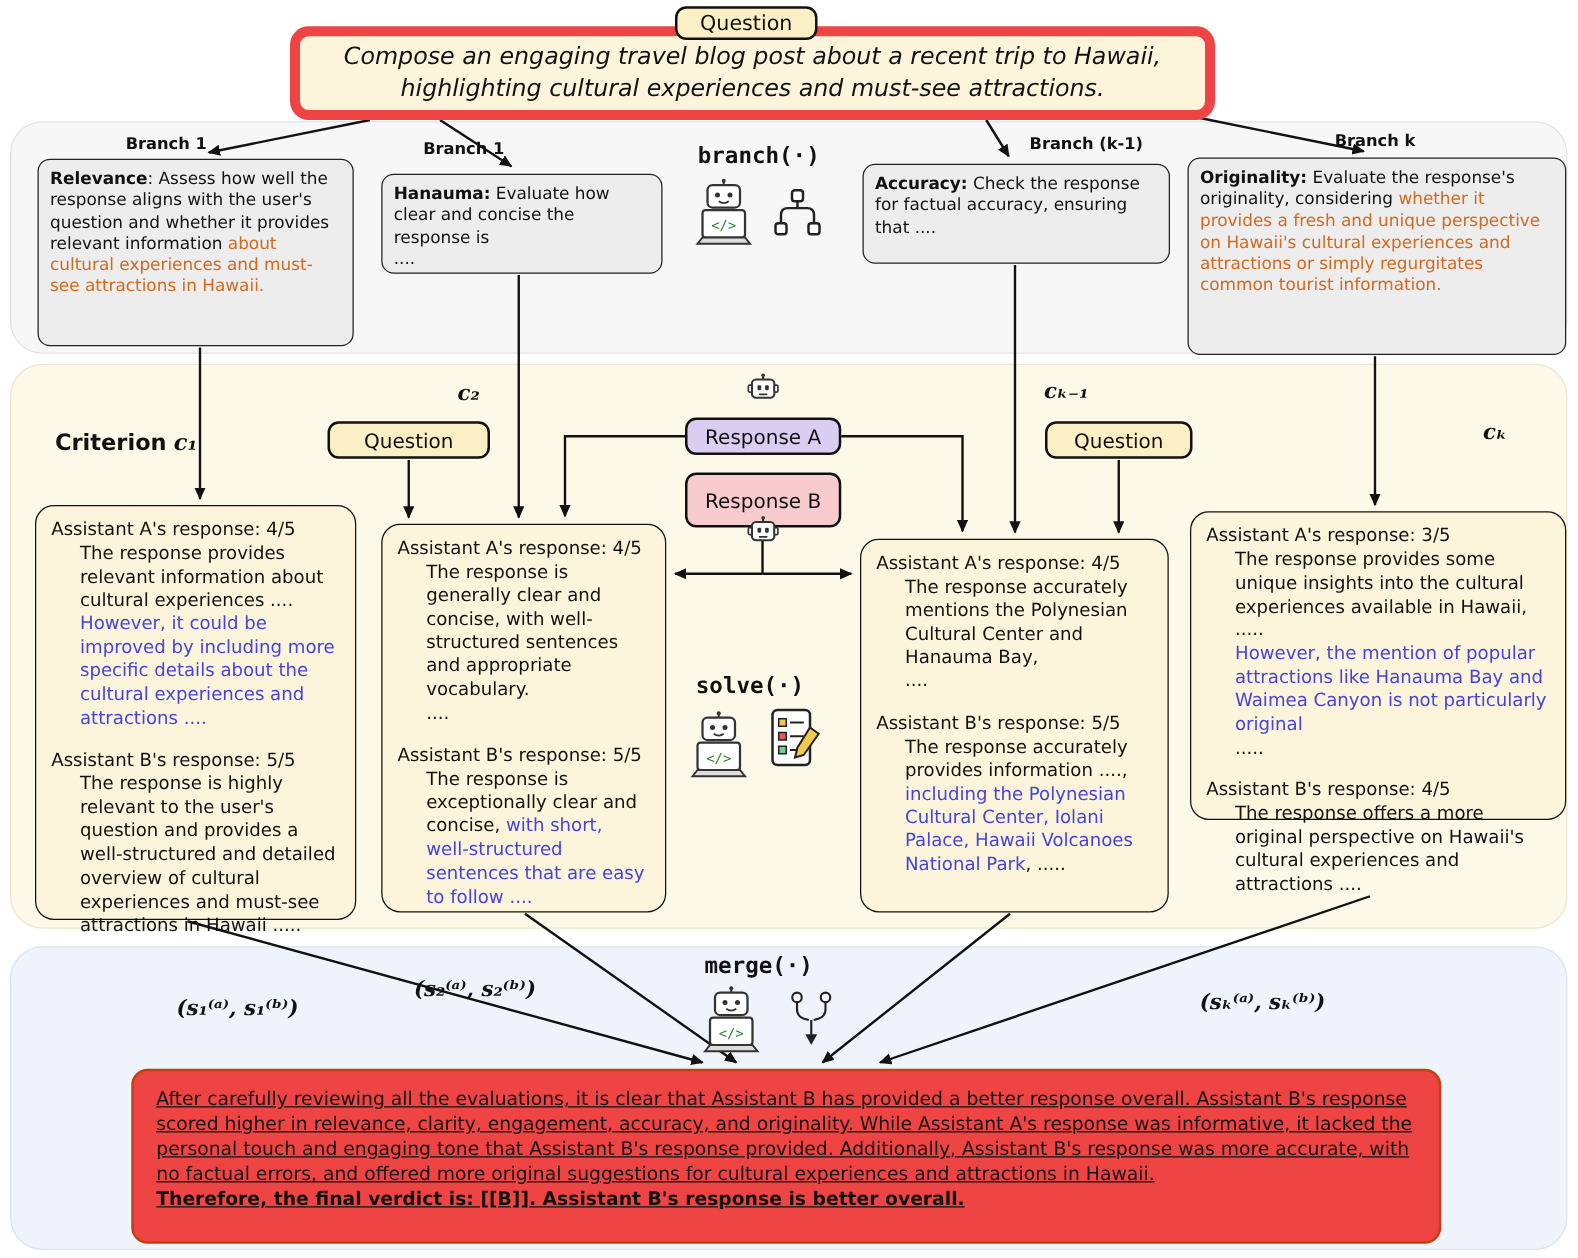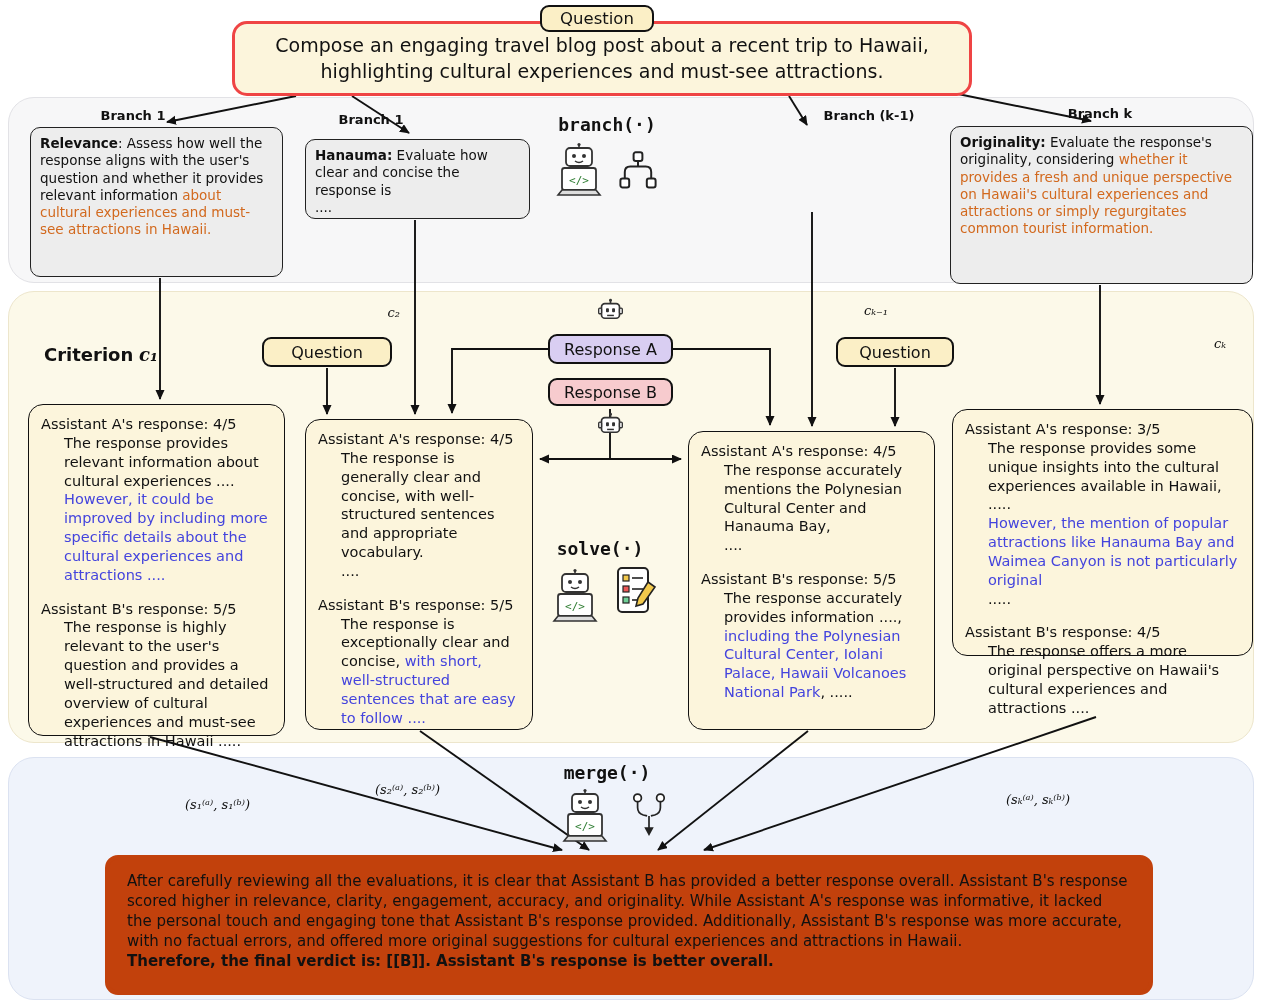--- a/index.html
+++ b/index.html
@@ -11,22 +11,22 @@
   .sec-branch { left: 8px;  top: 97px;  width: 1246px; height: 186px; background: #F7F7F8; border: 1.5px solid #E2E2E6; }
   .sec-solve  { left: 8px;  top: 291px; width: 1246px; height: 452px; background: #FCF9E9; border: 1.5px solid #EDE6CC; }
   .sec-merge  { left: 8px;  top: 757px; width: 1246px; height: 243px; background: #EFF3FB; border: 1.5px solid #DBE2F1; }
 
   .arrows { position: absolute; left: 0; top: 0; z-index: 1; }
   .arrows line, .arrows polyline { stroke: #111; stroke-width: 1.9; fill: none; }
 
   .abs { position: absolute; z-index: 2; }
 
   .q-box { position: absolute; left: 232px; top: 21px; width: 740px; height: 75px; background: #FCF5DC;
-           border: 3px solid #ef4444; border-radius: 15px; display: flex; align-items: center; 
-           text-align: center; font-size: 19px; line-height: 1.35; padding: 6px 34px; z-index: 2; }
+           border: 8px solid #ef4444; border-radius: 15px; display: flex; align-items: center; 
+           text-align: center; font-size: 19px; line-height: 1.35; padding: 6px 34px; z-index: 2; font-style: italic; }
   .pill { position: absolute; background: #FBEFC6; border: 2px solid #111; border-radius: 9px; text-align: center;
           font-size: 16.5px; padding: 2px 0; z-index: 3; }
   .q-label { left: 540px; top: 5px; width: 114px; }
 
   .tag { position: absolute; font-weight: bold; font-size: 13px; text-align: center; z-index: 2; }
   .fnlabel { position: absolute; font-family: "DejaVu Sans Mono", "Liberation Mono", monospace; font-weight: bold;
              font-size: 18px; text-align: center; z-index: 2; }
 
   .bbox { position: absolute; background: #EDEDED; border: 1.5px solid #222; border-radius: 10px;
           padding: 7px 9px; font-size: 13.5px; line-height: 1.28; white-space: pre-line; z-index: 2; }
@@ -35,30 +35,30 @@
           padding: 10px 12px; font-size: 14.5px; line-height: 1.3; z-index: 2; }
   .ehead { font-weight: normal; }
   .ebody { white-space: pre-line; margin-bottom: 15px; margin-left: 23px; }
 
   .orange { color: #D2691E; }
   .blue   { color: #4444DD; }
   .b      { font-weight: bold; }
   .math   { font-family: "DejaVu Serif", "Liberation Serif", serif; font-style: italic; font-weight: bold; }
 
   .mlabel { position: absolute; font-family: "DejaVu Serif", "Liberation Serif", serif; font-style: italic;
-            font-weight: normal; font-size: 13px; text-align: right; z-index: 2; }
+            font-weight: bold; font-size: 17px; text-align: center; z-index: 2; }
 
   .smallbox { position: absolute; border: 2px solid #111; border-radius: 9px; display: flex; align-items: center;
               justify-content: center; font-size: 16px; z-index: 2; background: #FBEFC6; }
   .resp-a { background: #D9CEF2; }
   .resp-b { background: #F7CBCE; }
 
-  .verdict { position: absolute; left: 105px; top: 855px; width: 1048px; height: 140px; background: #c2410c;
-             border: 4px solid #c2410c; border-radius: 13px; padding: 12px 18px; font-size: 15px;
-             line-height: 1.34; z-index: 2; }
+  .verdict { position: absolute; left: 105px; top: 855px; width: 1048px; height: 140px; background: #ef4444;
+             border: 2px solid #c2410c; border-radius: 13px; padding: 12px 18px; font-size: 15px;
+             line-height: 1.34; z-index: 2; text-decoration: underline; }
   .verdict .final { font-weight: bold; }
 
   .icon { position: absolute; z-index: 2; line-height: 0; }
 </style>
 </head>
 <body>
 
 <div class="canvas">
 
   <div class="sec sec-branch"></div>
@@ -127,20 +127,21 @@
       <rect x="4" y="26" width="8" height="8" rx="2" fill="#fff" stroke="#222" stroke-width="1.8"></rect>
       <rect x="28" y="26" width="8" height="8" rx="2" fill="#fff" stroke="#222" stroke-width="1.8"></rect>
     </svg>
   </div>
 
   <div class="bbox" style="left:30px;top:127px;width:253px;height:150px"><span class="b">Relevance</span><span>: Assess how well the response aligns with the user's question and whether it provides relevant information </span><span class="orange">about cultural experiences and must-see attractions in Hawaii.</span></div>
 
   <div class="bbox" style="left:305px;top:139px;width:225px;height:80px"><span class="b">Hanauma:</span><span> Evaluate how clear and concise the response is
 ....</span></div>
 
+  <div class="bbox" style="left:690px;top:131px;width:246px;height:80px"><span class="b">Accuracy:</span><span> Check the response for factual accuracy, ensuring that ....</span></div>
 
   <div class="bbox" style="left:950px;top:126px;width:303px;height:158px"><span class="b">Originality:</span><span> Evaluate the response's originality, considering </span><span class="orange">whether it provides a fresh and unique perspective on Hawaii's cultural experiences and attractions or simply regurgitates common tourist information.</span></div>
 
   <div class="abs" style="left:44px;top:344px;font-size:18px"><span class="b">Criterion</span> <span class="math">c₁</span></div>
   <div class="mlabel" style="left:350px;top:305px;width:50px">c₂</div>
   <div class="mlabel" style="left:818px;top:303px;width:70px">cₖ₋₁</div>
   <div class="mlabel" style="left:1166px;top:336px;width:60px">cₖ</div>
 
   <div class="smallbox" style="left:262px;top:337px;width:130px;height:30px">
       <span>Question</span>
@@ -158,21 +159,21 @@
       <rect x="20" y="9" width="2.5" height="5" rx="1" fill="#fff" stroke="#333" stroke-width="1.2"></rect>
       <rect x="8" y="9" width="2.6" height="3.6" rx="0.8" fill="#333"></rect>
         <rect x="13.4" y="9" width="2.6" height="3.6" rx="0.8" fill="#333"></rect>
       <path d="M9 15.5 h6" stroke="#333" stroke-width="1.3"></path>
     </svg>
   </div>
 
   <div class="smallbox resp-a" style="left:548px;top:334px;width:125px;height:30px">
       <span>Response A</span>
     </div>
-  <div class="smallbox resp-b" style="left:548px;top:378px;width:125px;height:28px">
+  <div class="smallbox resp-b" style="left:548px;top:378px;width:125px;height:44px">
       <span>Response B</span>
     </div>
 
   <div class="icon" style="left:597px;top:412px">
     <svg viewBox="0 0 24 24" width="27" height="27">
       <line x1="12" y1="2" x2="12" y2="5" stroke="#333" stroke-width="1.5"></line>
         <circle cx="12" cy="2" r="1.3" fill="#333"></circle>
       <rect x="4" y="5" width="16" height="13" rx="3" fill="#fff" stroke="#333" stroke-width="1.5"></rect>
       <rect x="1.5" y="9" width="2.5" height="5" rx="1" fill="#fff" stroke="#333" stroke-width="1.2"></rect>
       <rect x="20" y="9" width="2.5" height="5" rx="1" fill="#fff" stroke="#333" stroke-width="1.2"></rect>

